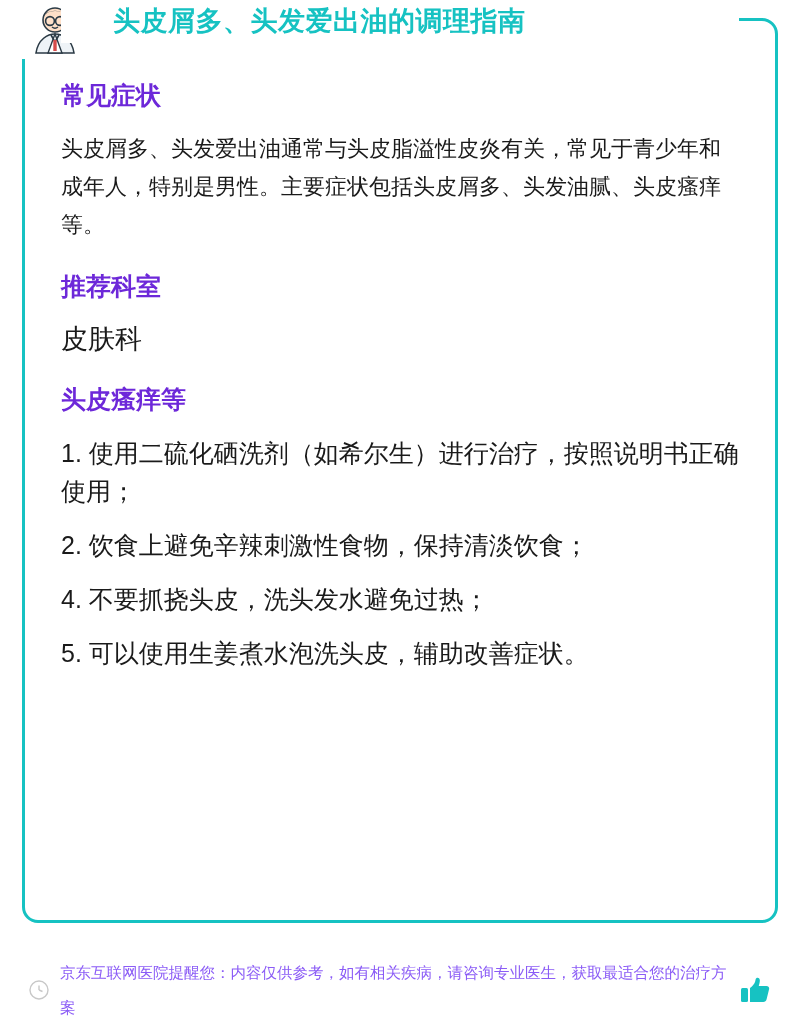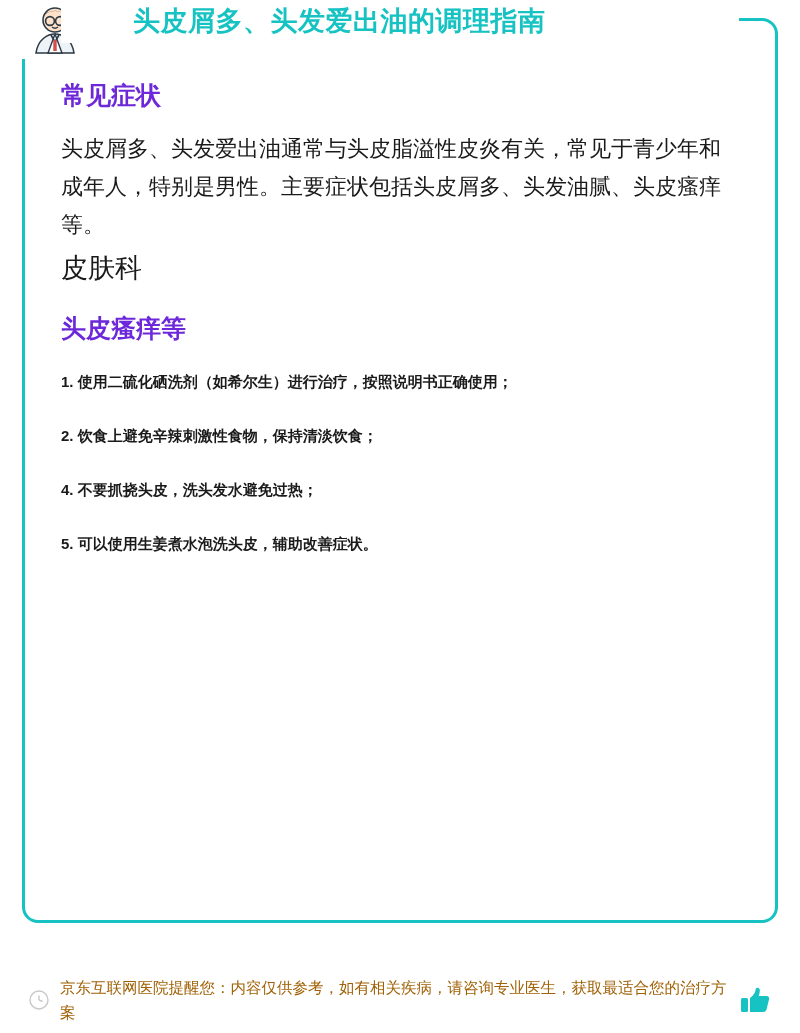--- a/index.html
+++ b/index.html
@@ -45,21 +45,20 @@
     display: flex;
     align-items: center;
     height: 44px;
   }
   .title {
     font-size: 27px;
     font-weight: bold;
     color: #16c2c2;
     letter-spacing: 0.5px;
     white-space: nowrap;
-    margin-left: 20px;
   }
 
   
   .avatar {
     position: absolute;
     top: -28px;
     left: -3px;
     width: 66px;
     height: 66px;
     background: #ffffff;
@@ -71,41 +70,40 @@
     font-weight: bold;
     color: #6d28d9;
     margin: 26px 0 18px 0;
   }
   h2.section.first { margin-top: 8px; }
 
   p.body {
     font-size: 22px;
     line-height: 38px;
     color: #1a1a1a;
-    margin: 0 0 6px 0;
+    margin: 0 0 12px 0;
   }
 
   .dept {
     font-size: 27px;
     line-height: 36px;
     color: #1a1a1a;
     margin: 0;
   }
 
   ol.points {
     list-style: none;
     margin: 6px 0 0 0;
     padding: 0;
   }
   ol.points li {
-    font-size: 15px;
+    font-size: 25px;
     line-height: 38px;
     color: #1a1a1a;
     margin-bottom: 16px;
-    font-weight: bold;
   }
 
   
   .footer {
     position: absolute;
     left: 22px;
     right: 22px;
     bottom: 8px;
     display: flex;
     align-items: center;
@@ -113,22 +111,22 @@
     padding: 0 6px;
   }
   .footer-icon {
     flex: 0 0 auto;
     width: 22px;
     height: 22px;
   }
   .footer-text {
     flex: 1 1 auto;
     font-size: 15.5px;
-    line-height: 25px;
-    color: #a16207;
+    line-height: 35px;
+    color: #8b5cf6;
   }
   .thumb {
     flex: 0 0 auto;
     width: 34px;
     height: 34px;
   }
 </style>
 </head>
 <body>
 
@@ -156,20 +154,21 @@
       </svg>
     </div>
 
     <div class="title-wrap">
       <div class="title">头皮屑多、头发爱出油的调理指南</div>
     </div>
 
     <h2 class="section first">常见症状</h2>
     <p class="body">头皮屑多、头发爱出油通常与头皮脂溢性皮炎有关，常见于青少年和成年人，特别是男性。主要症状包括头皮屑多、头发油腻、头皮瘙痒等。</p>
 
+    <h2 class="section">推荐科室</h2>
     <p class="dept">皮肤科</p>
 
     <h2 class="section">头皮瘙痒等</h2>
     <ol class="points">
       <li>1. 使用二硫化硒洗剂（如希尔生）进行治疗，按照说明书正确使用；</li>
       <li>2. 饮食上避免辛辣刺激性食物，保持清淡饮食；</li>
       <li>4. 不要抓挠头皮，洗头发水避免过热；</li>
       <li>5. 可以使用生姜煮水泡洗头皮，辅助改善症状。</li>
     </ol>
   </div>

